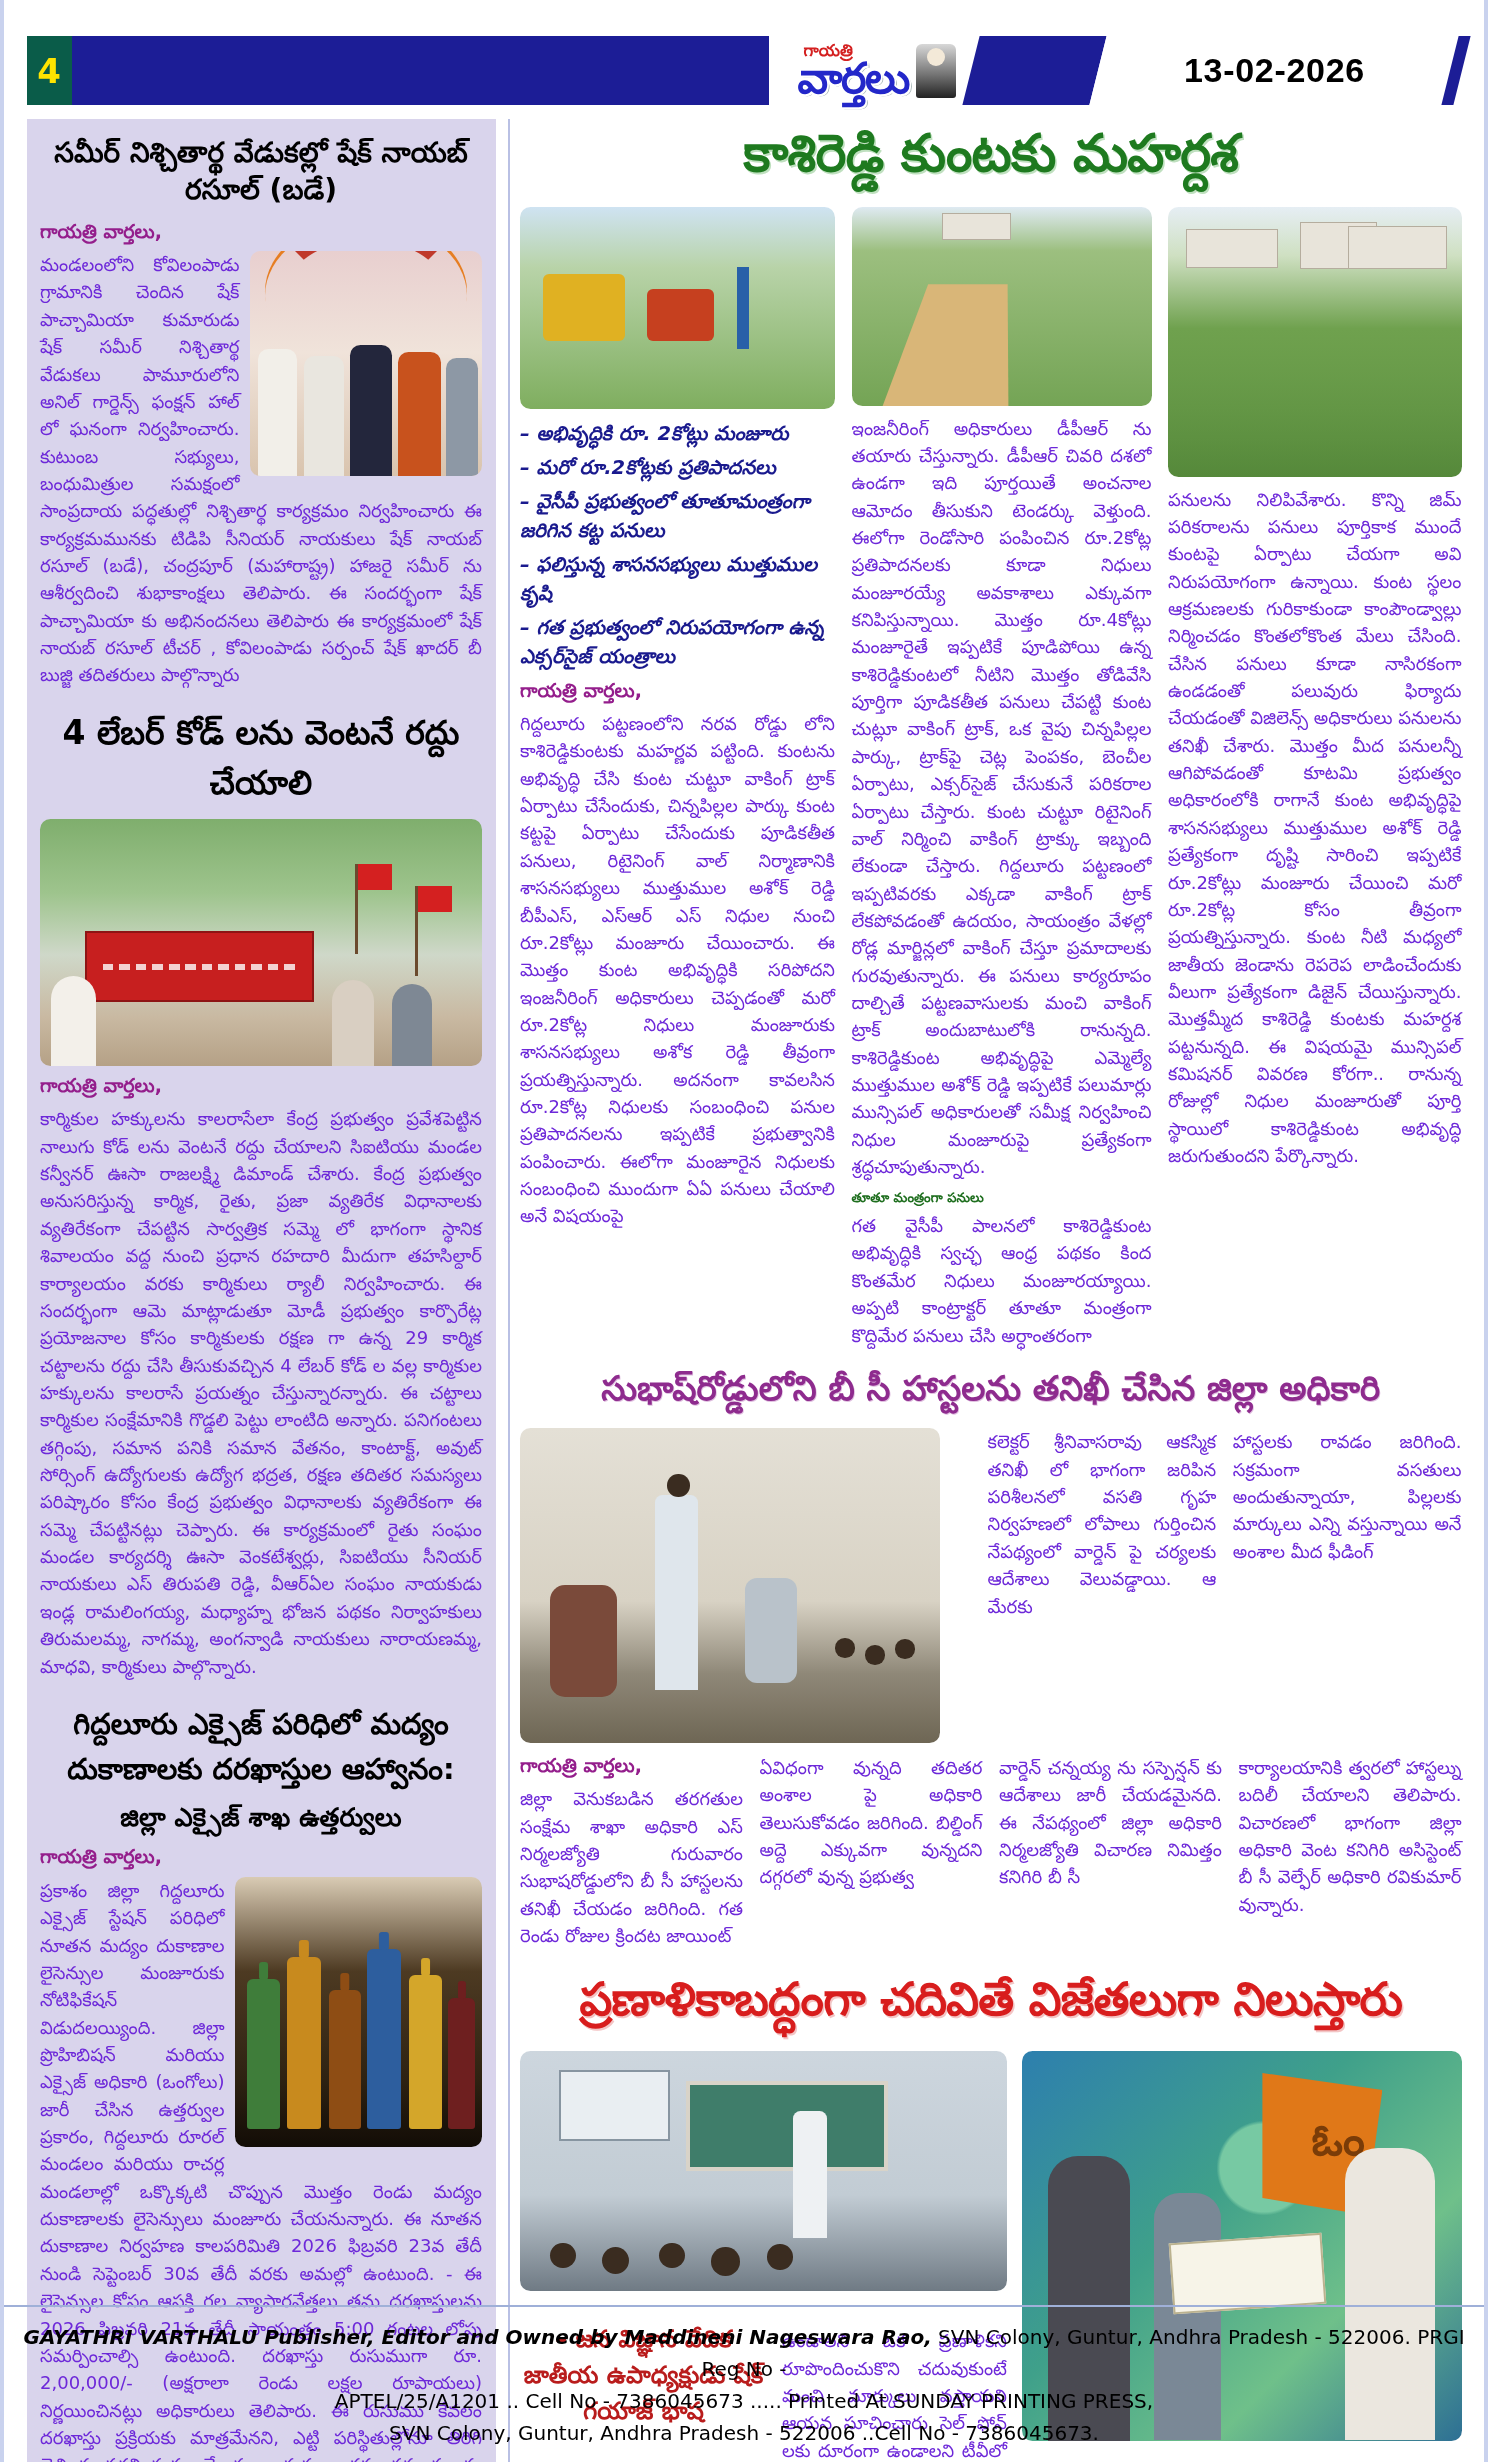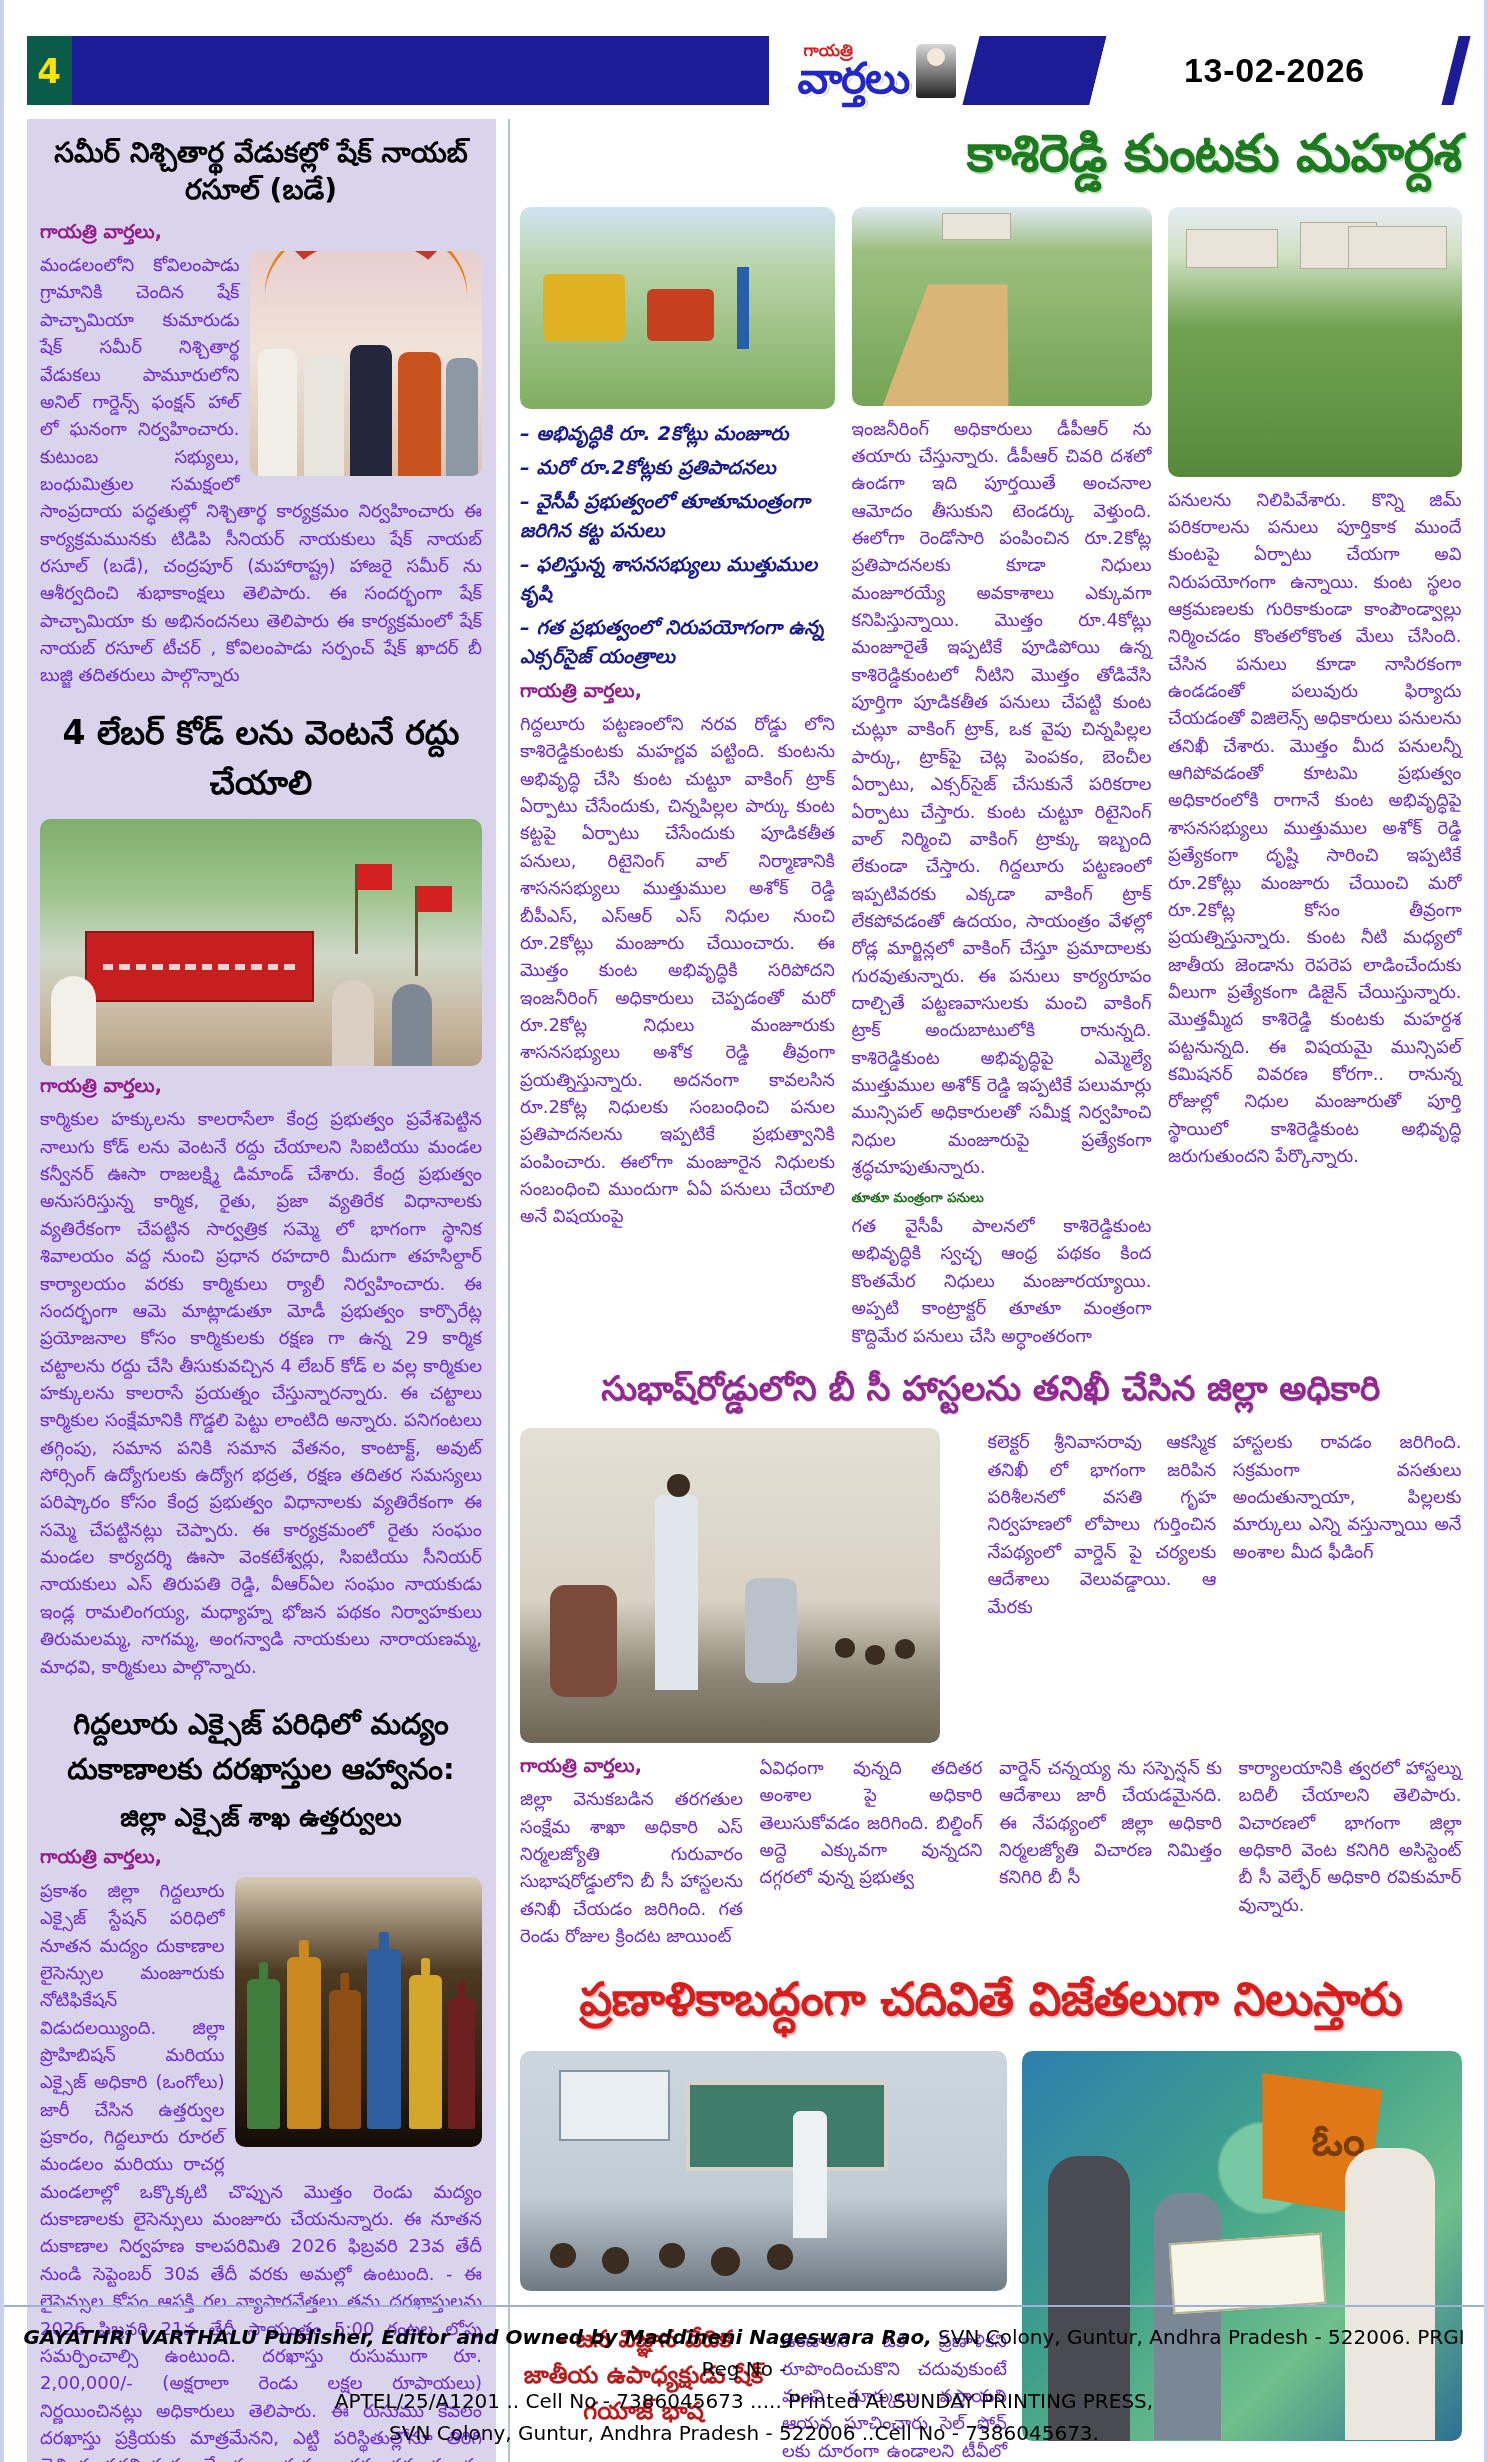--- a/index.html
+++ b/index.html
@@ -31,21 +31,21 @@
   
   .byline{color:#941e8c;font-weight:bold;font-size:19px;margin:7.5px 0 4.5px 0;}
   .body-text{font-size:18px;line-height:1.52;text-align:justify;color:#6d28d9;}
   .headline-black{font-weight:bold;color:#000;text-align:center;line-height:1.35;}
   
   .hl-engagement{font-size:28px;margin:3px 0 10.5px 0;}
   .hl-labor{font-size:33px;margin:19.5px 0 12px 0;line-height:1.5;}
   .hl-excise{font-size:29px;margin:22.5px 0 7.5px 0;line-height:1.55;}
   .hl-excise .line3{font-size:25.5px;display:block;margin-top:6px;}
   
-  .hl-kunta{color:#1e7a1f;font-size:52px;font-weight:bold;text-align:right;letter-spacing:-0.7px;
+  .hl-kunta{color:#1e7a1f;font-size:52px;font-weight:bold;text-align:center;letter-spacing:-0.7px;
             text-shadow:1.5px 1.5px 0 #bfe0bf;margin:4.5px 0 10.5px 0;}
   .hl-hostel{color:#8e2b8e;font-size:34px;font-weight:bold;text-align:center;margin:19.5px 0 12px 0;
              text-shadow:0.7px 0.7px 0 #e0c0e0;}
   .hl-study{color:#d81d1d;font-size:46px;font-weight:bold;text-align:center;letter-spacing:-0.7px;
             text-shadow:1.5px 1.5px 0 #f3c5c5;margin:22.5px 0 13.5px 0;}
   .subhead-green{color:#1e6e1e;font-weight:bold;font-size:13px;margin:9px 0 4.5px 0;}
   
   .bullet-list{margin:10.5px 0 3px 0;}
   .bullet-item{color:#1a1a8e;font-weight:bold;font-style:italic;font-size:19.5px;line-height:1.5;margin-bottom:4.5px;}
   

